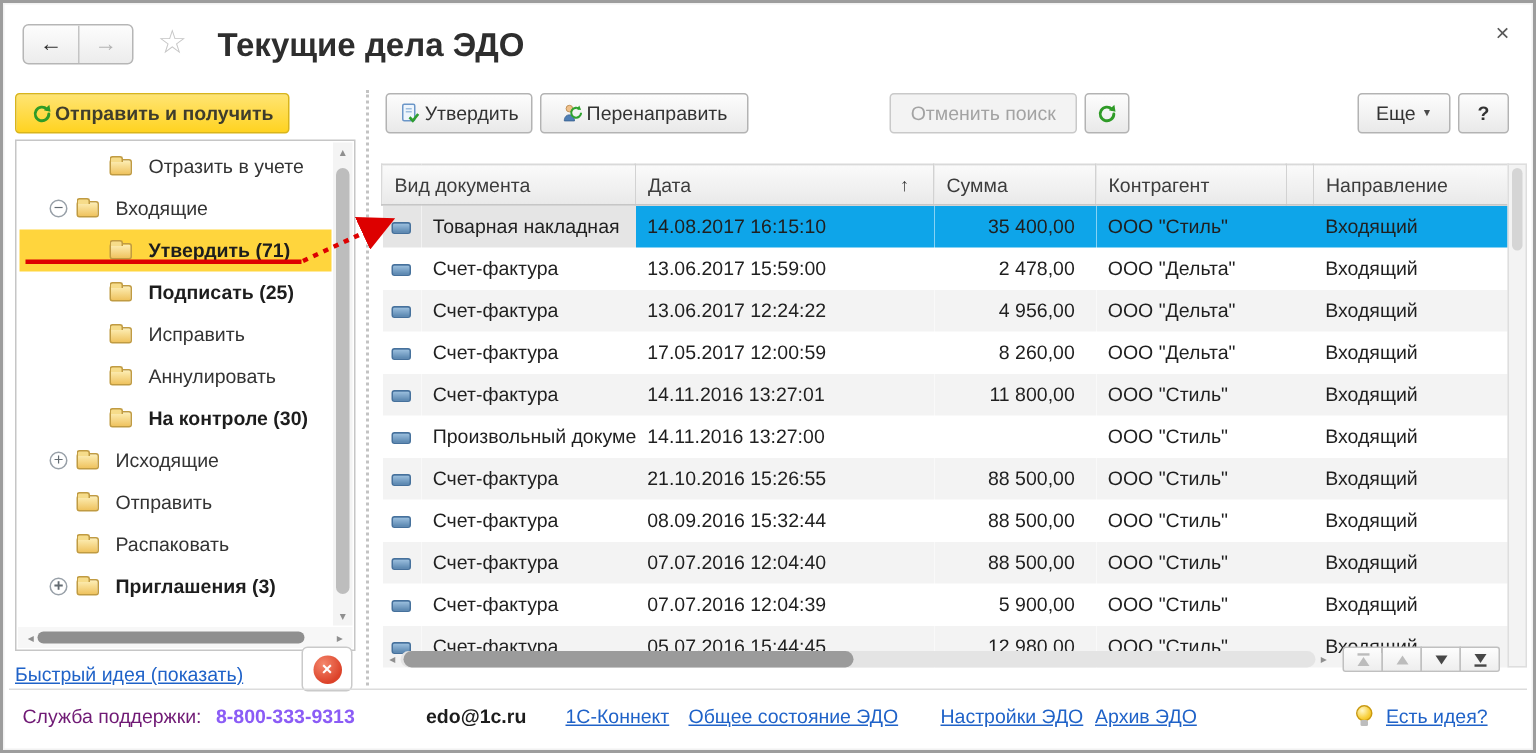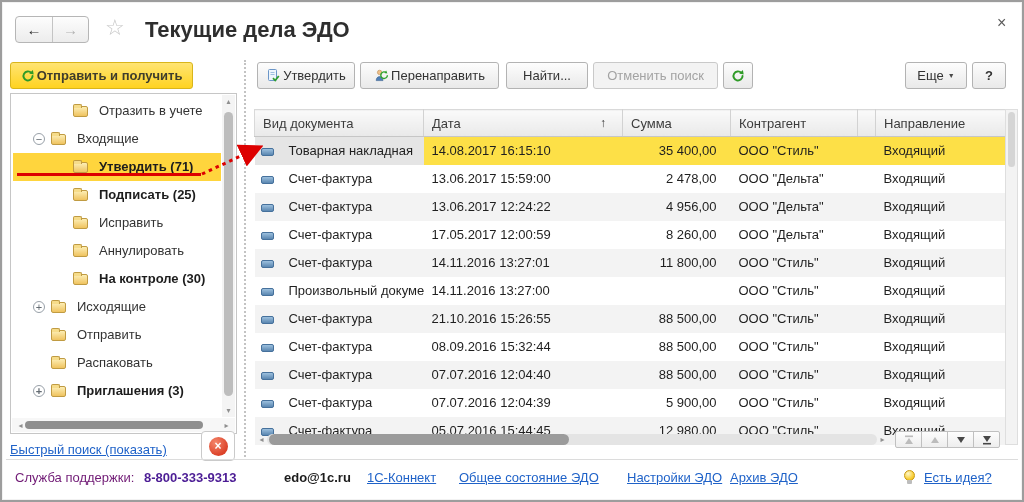--- a/index.html
+++ b/index.html
@@ -81,21 +81,21 @@
   table { border-collapse:collapse; table-layout:fixed; width:751px; font-size:13px; }
   thead th { height:27px; background:linear-gradient(#fafafa,#e9e9e9); font-weight:normal;
              color:#3c3c3c; text-align:left; padding:0 0 0 8px;
              border-right:1px solid #d2d2d2; border-bottom:1px solid #c6c6c6;
              border-top:1px solid #d9d9d9; position:relative; cursor:pointer; }
   thead th:first-child { border-left:1px solid #d9d9d9; }
   .sort { position:absolute; right:16px; top:6px; font-size:12px; color:#333; }
   tbody td { height:28px; padding:0 0 0 8px; color:#1f1f1f; white-space:nowrap; overflow:hidden; }
   tbody tr { cursor:pointer; }
   tbody tr:nth-child(odd):not(.selected) { background:#f3f3f3; }
-  tbody tr.selected td { background:#fde047; }
+  tbody tr.selected td { background:#0ea5e9; }
   tbody tr.selected td:nth-child(-n+2) { background:#e5e5e5; }
   td.c-ic { text-align:center; padding:0; }
   td.c-sum { text-align:right; padding:0 14px 0 0; }
   .state-icon { display:inline-block; width:13px; height:8px; border-radius:2px;
                 background:linear-gradient(#9cc0de,#5a86b0); border:1px solid #46719c;
                 vertical-align:middle; }
   .tbl-vscroll { position:absolute; left:751px; top:0; width:13px; height:336px; background:#f3f3f3;
                  border:1px solid #dedede; }
   .tbl-vscroll .thumb { position:absolute; left:2px; top:2px; width:7px; height:55px;
                         background:#d5d5d5; border-radius:4px; }
@@ -115,24 +115,24 @@
   .nav-btn.disabled svg { fill:#bcbcbc; }
 
   
   .annotation { position:absolute; left:0; top:0; width:1024px; height:502px;
                 pointer-events:none; z-index:50; }
 
   
   .footer-divider { position:absolute; left:4px; top:457px; width:1012px; height:1px; background:#dcdcdc; }
   .footer span, .footer a { position:absolute; top:468px; font-size:13px; }
   .f-label { left:13px; color:#701a75; }
-  .f-phone { left:142px; font-weight:bold; color:#4c1d95; }
+  .f-phone { left:142px; font-weight:bold; color:#8b5cf6; }
   .f-email { left:282px; font-weight:bold; color:#1c1c1c; }
   .f-link { color:#1f62c8; text-decoration:underline; cursor:pointer; }
-  .f-l1 { left:365px; } .f-l2 { left:457px; } .f-l3 { left:625px; } .f-l4 { left:728px; }
+  .f-l1 { left:375px; } .f-l2 { left:457px; } .f-l3 { left:625px; } .f-l4 { left:728px; }
   .f-idea { left:922px; }
   .bulb { position:absolute; left:902px; top:468px; width:11px; height:11px; border-radius:50%;
           background:radial-gradient(circle at 35% 30%, #fff8c9, #f8cf3a 60%, #e9b512);
           border:1px solid #c9990f; }
   .bulb::after { content:""; position:absolute; left:2px; bottom:-4px; width:5px; height:4px;
                  background:#bdbdbd; border-radius:1px; }
 </style>
 </head>
 <body>
 
@@ -167,23 +167,20 @@
     <span>Утвердить</span>
   </button>
   <button class="tb-btn btn-forward-doc">
     <svg width="15" height="15" viewBox="0 0 15 15">
         <circle cx="5.6" cy="4.4" r="2.2" fill="#f0c08a" stroke="#b98a50" stroke-width="0.6"></circle>
         <path d="M2.2 12.6c0-2.6 1.5-4 3.4-4s3.4 1.4 3.4 4z" fill="#4f7fb5" stroke="#3a6291" stroke-width="0.6"></path>
         <path d="M13.4 7.2a3.3 3.3 0 1 1-1-2.4" fill="none" stroke="#2fa32f" stroke-width="1.4"></path>
         <polygon points="12.2,2.4 13.4,5.4 10.4,4.9" fill="#2fa32f"></polygon>
       </svg>
     <span>Перенаправить</span>
-  </button>
-  <button class="tb-btn btn-find">
-    <span>Найти...</span>
   </button>
   <button class="tb-btn btn-cancel disabled">
     <span>Отменить поиск</span>
   </button>
   <button class="tb-btn btn-refresh">
     <svg width="14" height="14" viewBox="0 0 16 16">
         <path d="M13.2 8a5.2 5.2 0 1 1-1.5-3.7" fill="none" stroke="#2f9b27" stroke-width="2.2" stroke-linecap="round"></path>
         <polygon points="13.6,1 14.5,6.2 9.4,5.2" fill="#2f9b27"></polygon>
       </svg>
   </button>
@@ -258,21 +255,21 @@
       <div class="thumb"></div>
       <div class="scroll-arrow down">▾</div>
     </div>
     <div class="tree-hscroll">
       <div class="scroll-arrow left">◂</div>
       <div class="thumb"></div>
       <div class="scroll-arrow right">▸</div>
     </div>
   </div>
 
-  <a class="quick-search">Быстрый поиск (показать)</a>
+  <a class="quick-search">Быстрый идея (показать)</a>
   <div class="btn-clear">
     <div class="red-circle">×</div>
   </div>
 
   <div class="table-area">
     <table>
       <colgroup>
         <col style="width:26px">
           <col style="width:143px">
           <col style="width:199px">

